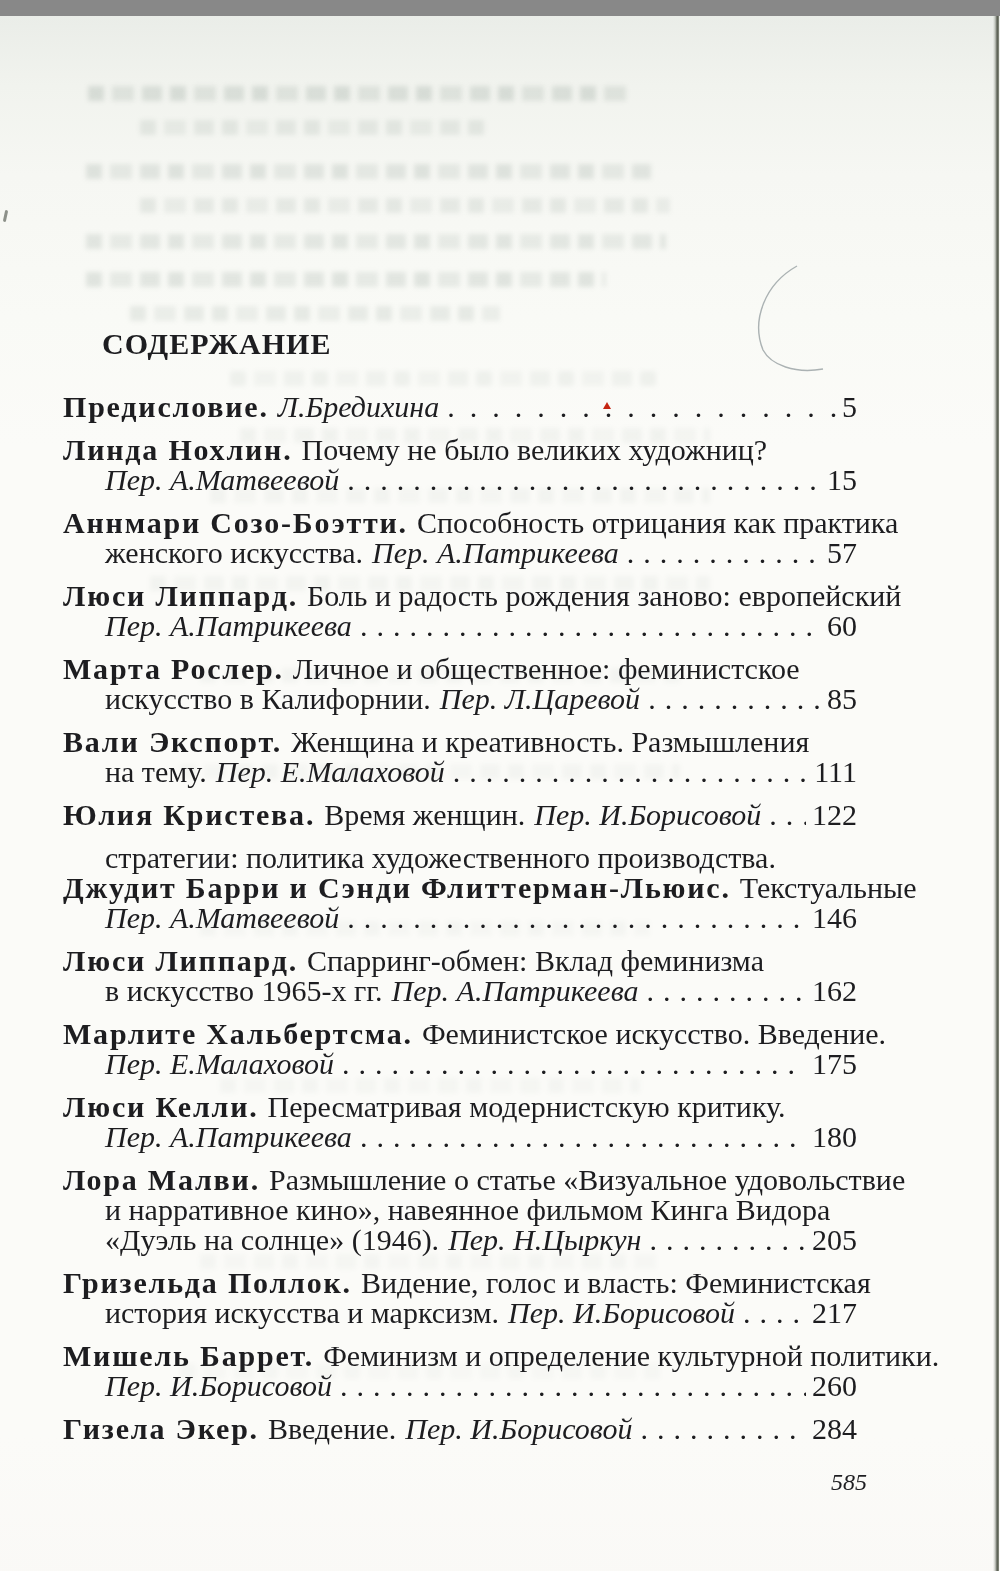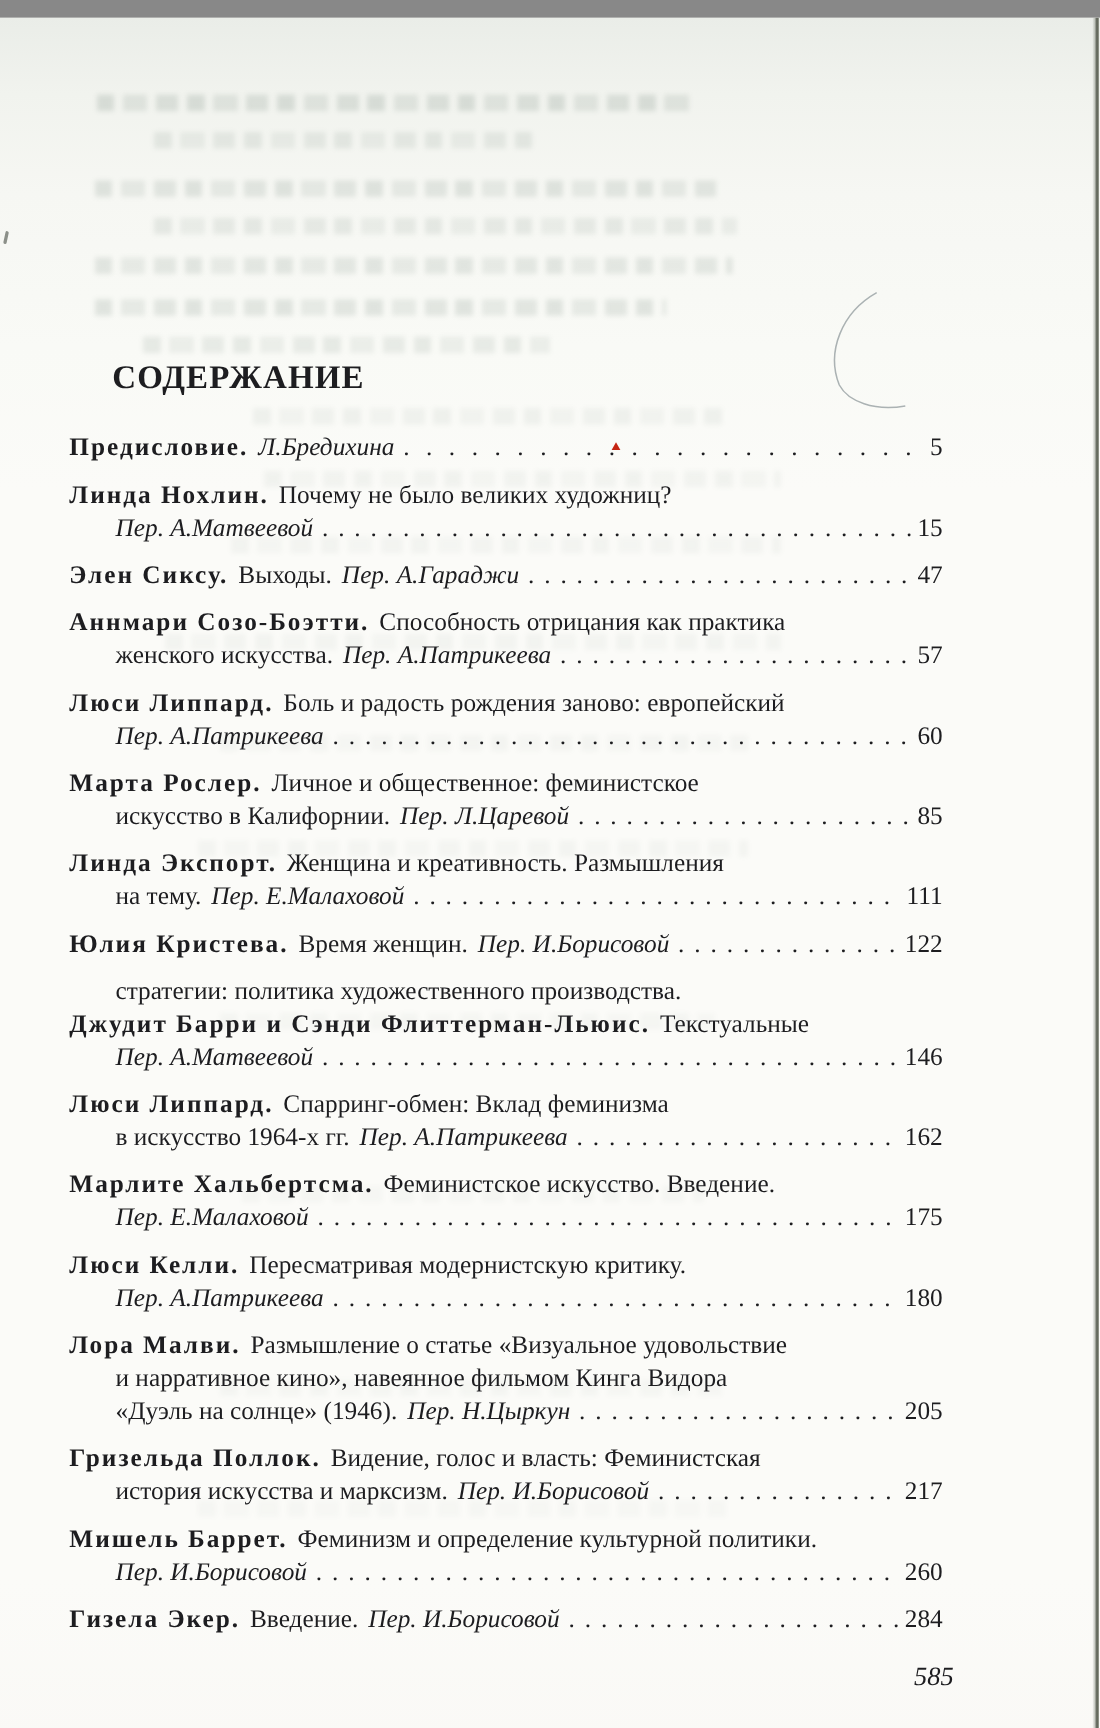--- a/index.html
+++ b/index.html
@@ -31,21 +31,21 @@
     background:#686d66;transform:rotate(12deg);border-radius:2px;opacity:.75;
   }
   .arc-artifact{position:absolute;left:733px;top:242px;}
   
   .content{position:absolute;left:63px;top:310px;width:794px;}
   .header{
     margin:0 0 30px 39px;
     font-size:30px;line-height:36px;font-weight:bold;letter-spacing:1px;
   }
   .toc-entry{margin-bottom:13px;}
-  .toc-line{font-size:23px;line-height:30px;white-space:nowrap;}
+  .toc-line{font-size:30px;line-height:30px;white-space:nowrap;}
   .toc-line.indent{padding-left:42px;}
   .toc-line.has-page{display:flex;align-items:baseline;}
   .seg{white-space:pre;}
   .toc-line .seg + .seg{margin-left:9px;}
   .seg.author{font-weight:bold;letter-spacing:1.8px;}
   .seg.italic{font-style:italic;}
   .dots{
     flex:1 1 auto;min-width:24px;overflow:hidden;white-space:nowrap;
     letter-spacing:9px;margin-left:8px;position:relative;color:#22222
     4;
@@ -107,29 +107,20 @@
         </div>
         <div class="toc-entry">
           <div class="toc-line"><span class="seg author">Линда Нохлин.</span><span class="seg plain">Почему не было великих художниц?</span></div>
           <div class="toc-line indent has-page">
             <span class="seg italic">Пер. А.Матвеевой</span>
             <span class="dots"></span>
             <span class="pagenum">15</span>
           </div>
         </div>
         <div class="toc-entry">
-          <div class="toc-line has-page">
-            <span class="seg author">Элен Сиксу.</span>
-            <span class="seg plain">Выходы.</span>
-            <span class="seg italic">Пер. А.Гараджи</span>
-            <span class="dots"></span>
-            <span class="pagenum">47</span>
-          </div>
-        </div>
-        <div class="toc-entry">
           <div class="toc-line"><span class="seg author">Аннмари Созо-Боэтти.</span><span class="seg plain">Способность отрицания как практика</span></div>
           <div class="toc-line indent has-page">
             <span class="seg plain">женского искусства.</span>
             <span class="seg italic">Пер. А.Патрикеева</span>
             <span class="dots"></span>
             <span class="pagenum">57</span>
           </div>
         </div>
         <div class="toc-entry">
           <div class="toc-line"><span class="seg author">Люси Липпард.</span><span class="seg plain">Боль и радость рождения заново: европейский</span></div>
@@ -142,21 +133,21 @@
         <div class="toc-entry">
           <div class="toc-line"><span class="seg author">Марта Рослер.</span><span class="seg plain">Личное и общественное: феминистское</span></div>
           <div class="toc-line indent has-page">
             <span class="seg plain">искусство в Калифорнии.</span>
             <span class="seg italic">Пер. Л.Царевой</span>
             <span class="dots"></span>
             <span class="pagenum">85</span>
           </div>
         </div>
         <div class="toc-entry">
-          <div class="toc-line"><span class="seg author">Линда Экспорт.</span><span class="seg plain">Женщина и креативность. Размышления</span></div>
+          <div class="toc-line"><span class="seg author">Вали Экспорт.</span><span class="seg plain">Женщина и креативность. Размышления</span></div>
           <div class="toc-line indent has-page">
             <span class="seg plain">на тему.</span>
             <span class="seg italic">Пер. Е.Малаховой</span>
             <span class="dots"></span>
             <span class="pagenum">111</span>
           </div>
         </div>
         <div class="toc-entry">
           <div class="toc-line has-page">
             <span class="seg author">Юлия Кристева.</span>
@@ -171,21 +162,21 @@
           <div class="toc-line"><span class="seg author">Джудит Барри и Сэнди Флиттерман-Льюис.</span><span class="seg plain">Текстуальные</span></div>
           <div class="toc-line indent has-page">
             <span class="seg italic">Пер. А.Матвеевой</span>
             <span class="dots"></span>
             <span class="pagenum">146</span>
           </div>
         </div>
         <div class="toc-entry">
           <div class="toc-line"><span class="seg author">Люси Липпард.</span><span class="seg plain">Спарринг-обмен: Вклад феминизма</span></div>
           <div class="toc-line indent has-page">
-            <span class="seg plain">в искусство 1964-х гг.</span>
+            <span class="seg plain">в искусство 1965-х гг.</span>
             <span class="seg italic">Пер. А.Патрикеева</span>
             <span class="dots"></span>
             <span class="pagenum">162</span>
           </div>
         </div>
         <div class="toc-entry">
           <div class="toc-line"><span class="seg author">Марлите Хальбертсма.</span><span class="seg plain">Феминистское искусство. Введение.</span></div>
           <div class="toc-line indent has-page">
             <span class="seg italic">Пер. Е.Малаховой</span>
             <span class="dots"></span>

